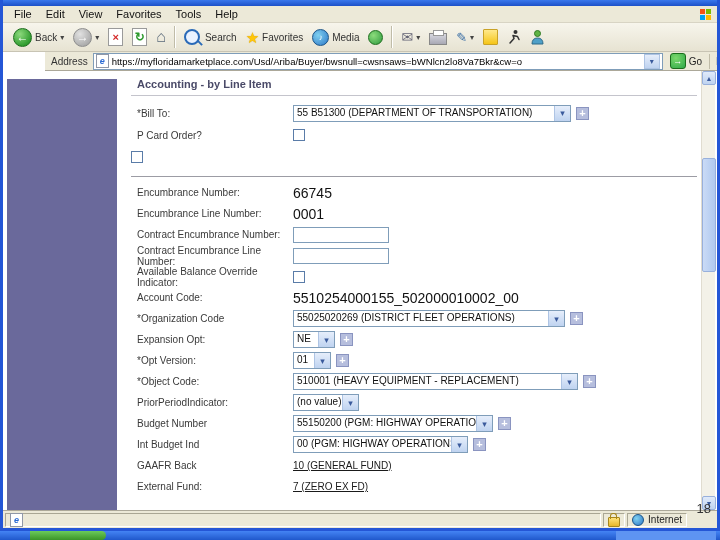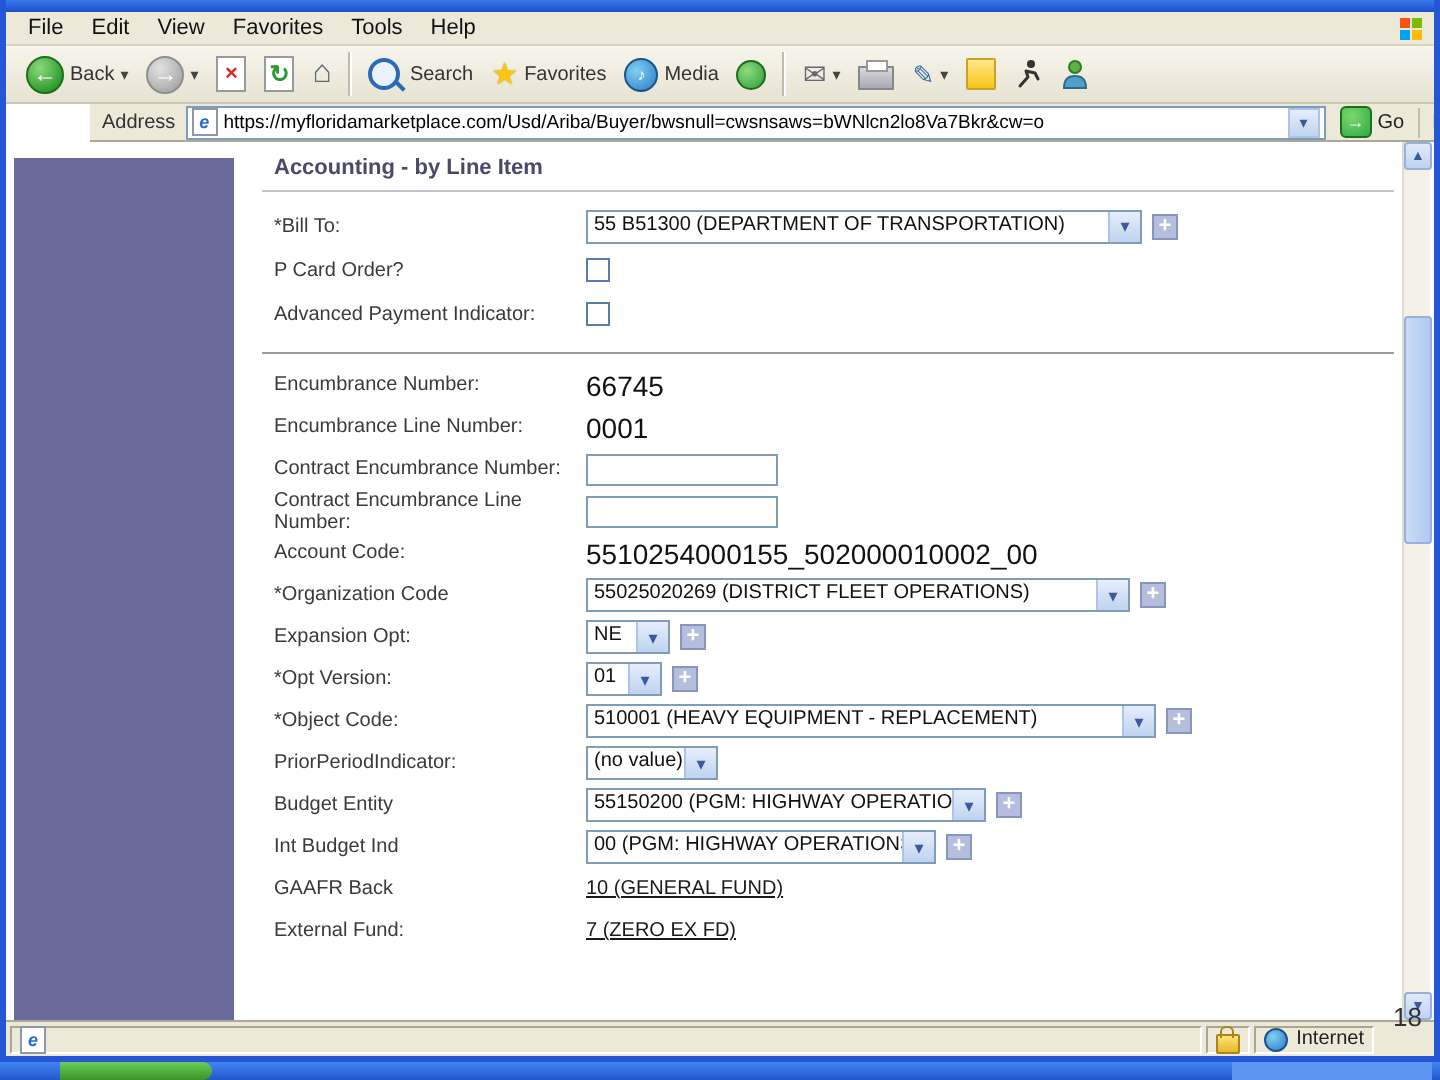--- a/index.html
+++ b/index.html
@@ -223,21 +223,20 @@
       </div>
 
       <div class="frow">
         <span class="flabel">P Card Order?</span>
         <span class="fctl">
             <span class="xcheck"></span>
           </span>
       </div>
 
       <div class="frow">
-        <span class="flabel">Advanced Payment Indicator:</span>
         <span class="fctl">
             <span class="xcheck"></span>
           </span>
       </div>
 
       <hr class="sep-rule">
 
       <div class="frow h21">
         <span class="flabel">Encumbrance Number:</span>
         <span class="fstatic">66745</span>
@@ -251,20 +250,26 @@
       <div class="frow h21">
         <span class="flabel">Contract Encumbrance Number:</span>
         <input class="xinput" style="">
       </div>
 
       <div class="frow h21">
         <span class="flabel">Contract Encumbrance Line Number:</span>
         <input class="xinput" style="">
       </div>
 
+      <div class="frow h21">
+        <span class="flabel">Available Balance Override Indicator:</span>
+        <span class="fctl">
+            <span class="xcheck"></span>
+          </span>
+      </div>
 
       <div class="frow h21">
         <span class="flabel">Account Code:</span>
         <span class="fstatic">5510254000155_502000010002_00</span>
       </div>
 
       <div class="frow h21">
         <span class="flabel">*Organization Code</span>
         <span class="fctl">
           <span class="xsel" style="width:272px">
@@ -312,21 +317,21 @@
         <span class="flabel">PriorPeriodIndicator:</span>
         <span class="fctl">
           <span class="xsel" style="width:66px">
             <span class="xsel-text">(no value)</span>
             <span class="xsel-arrow">▾</span>
           </span>
         </span>
       </div>
 
       <div class="frow h21">
-        <span class="flabel">Budget Entity</span>
+        <span class="flabel">Budget Number</span>
         <span class="fctl">
           <span class="xsel" style="width:200px">
             <span class="xsel-text">55150200 (PGM: HIGHWAY OPERATIONS)</span>
             <span class="xsel-arrow">▾</span>
           </span>
           <span class="plus-btn">+</span>
         </span>
       </div>
 
       <div class="frow h21">

